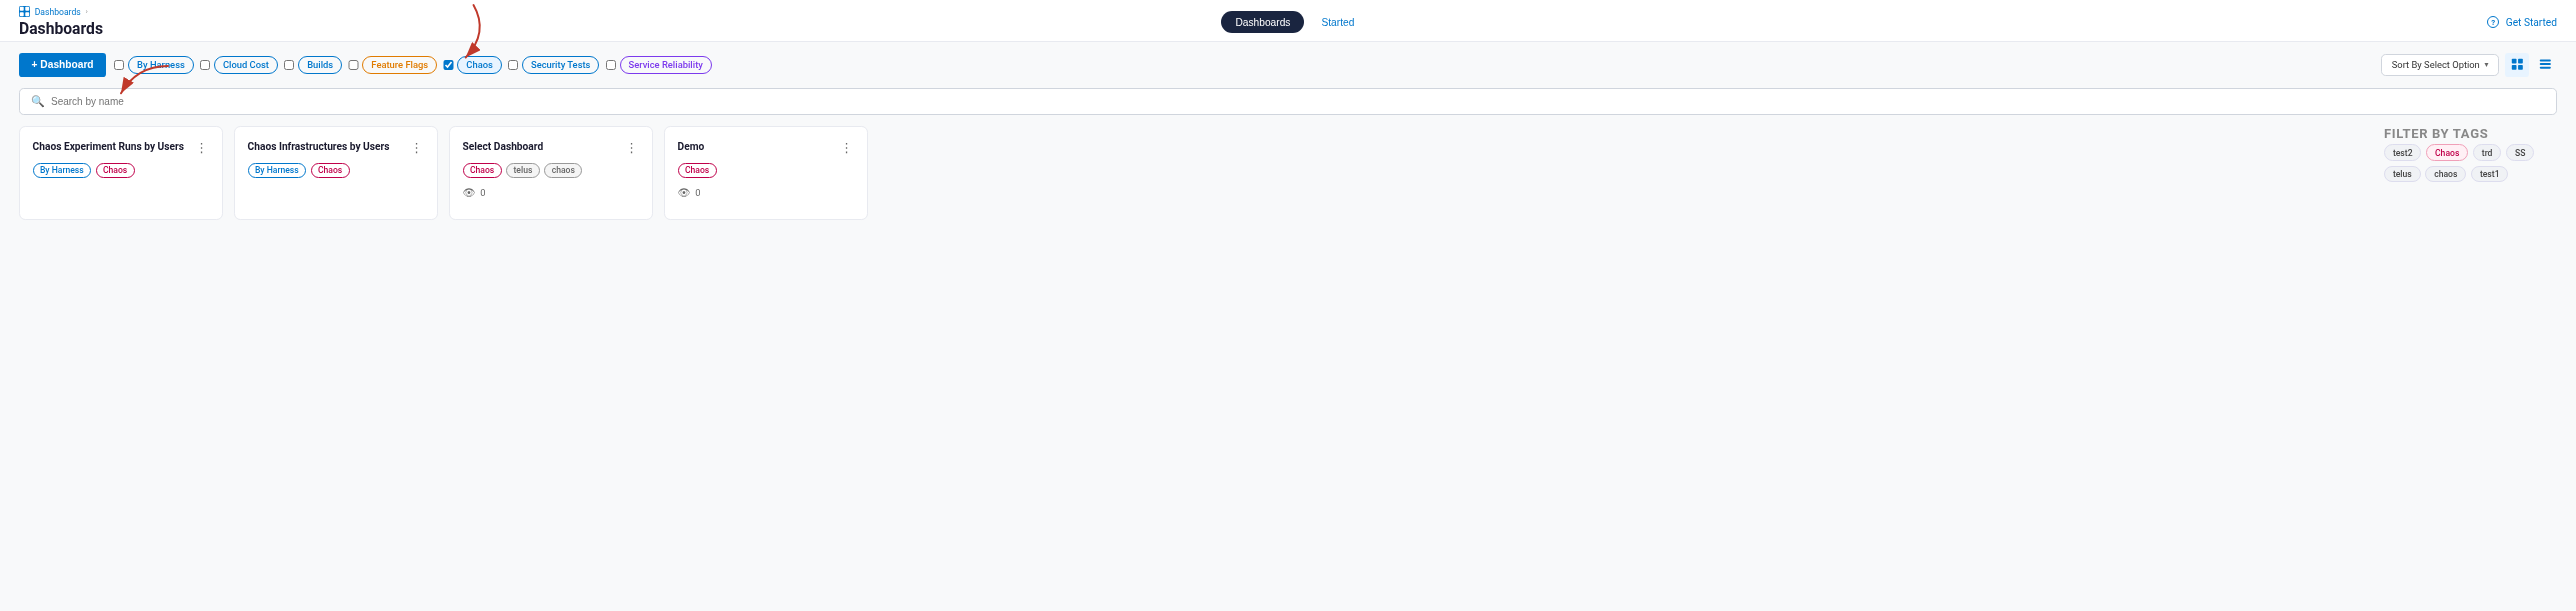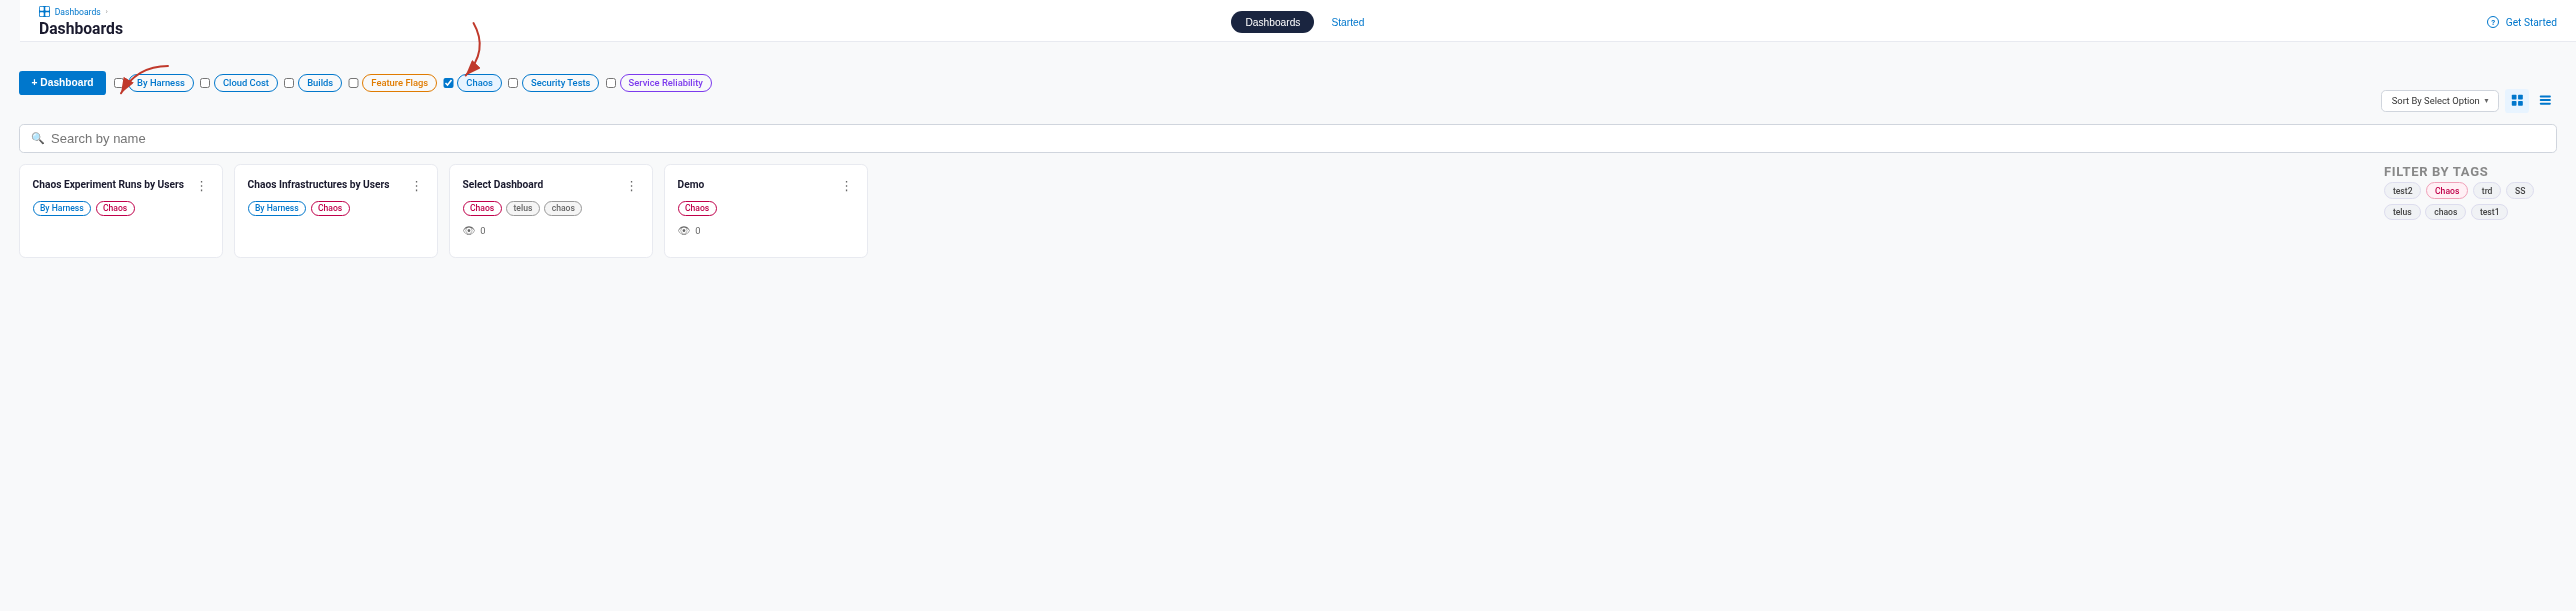--- a/index.html
+++ b/index.html
@@ -11,21 +11,20 @@
       font-size: 10.2px;
     }
 
     .top-bar {
       display: flex;
       align-items: center;
       justify-content: space-between;
       padding: 6.3px 19px 3.1px;
       background: #fff;
       border-bottom: 0.8px solid #e8eaf0;
-      margin-left: 20px;
     }
 
     .breadcrumb-area {
       display: flex;
       flex-direction: column;
     }
 
     .breadcrumb {
       display: flex;
       align-items: center;
@@ -238,21 +237,21 @@
     }
 
     .search-icon {
       color: #aaa;
       font-size: 11px;
     }
 
     .search-input {
       border: none;
       outline: none;
-      font-size: 13px;
+      font-size: 10px;
       color: #666;
       width: 100%;
       background: transparent;
     }
 
     
     .cards-section {
       display: flex;
       gap: 12.6px;
       align-items: flex-start;
@@ -484,21 +483,21 @@
         <input type="checkbox" style="">
         <span class="filter-tag-label tag-default">Security Tests</span>
       </label>
 
       <label class="filter-tag">
         <input type="checkbox" style="">
         <span class="filter-tag-label tag-purple">Service Reliability</span>
       </label>
     </div>
 
-    <div style="display:flex;align-items:center;gap:6.3px;margin-left:auto;margin-top:36px;">
+    <div style="display:flex;align-items:center;gap:6.3px;margin-left:auto;">
       <div class="sort-select">
         <span>Sort By Select Option</span>
         <span class="sort-chevron">▾</span>
       </div>
       <div class="view-icons">
         <button class="view-icon-btn active">
           <svg width="12.6" height="12.6" viewBox="0 0 16 16" fill="#0077cc">
             <rect x="1" y="1" width="6" height="6" rx="1"></rect>
             <rect x="9" y="1" width="6" height="6" rx="1"></rect>
             <rect x="1" y="9" width="6" height="6" rx="1"></rect>

